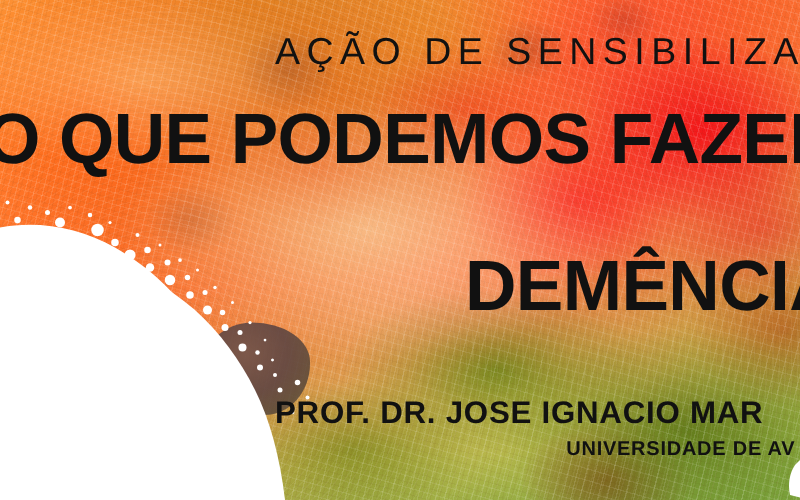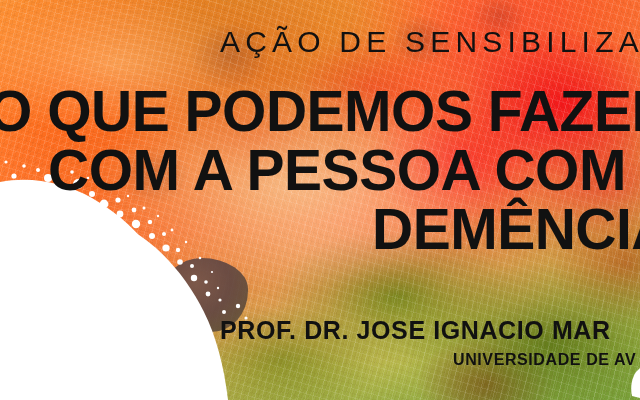--- a/index.html
+++ b/index.html
@@ -240,21 +240,20 @@
       <circle cx="234" cy="330" r="1.4"></circle>
 
       <path d="M636,372 C632,378 630,386 632,396 L640,398 L640,368 Z"></path>
     </g>
   </svg>
 
   <div class="txt" id="eyebrow">AÇÃO DE SENSIBILIZAÇÃ</div>
 
   <div class="txt headline" id="headline-1">O QUE PODEMOS FAZER</div>
 
-  <div class="txt headline" id="headline-2">COM A PESSOA COM</div>
 
   <div class="txt headline" id="headline-3">DEMÊNCIA</div>
 
   <div class="txt" id="affiliation">UNIVERSIDADE DE AV</div>
 
   <div class="txt" id="presenter">PROF. DR. JOSE IGNACIO MAR</div>
 
 </div>
 
 </body></html>

